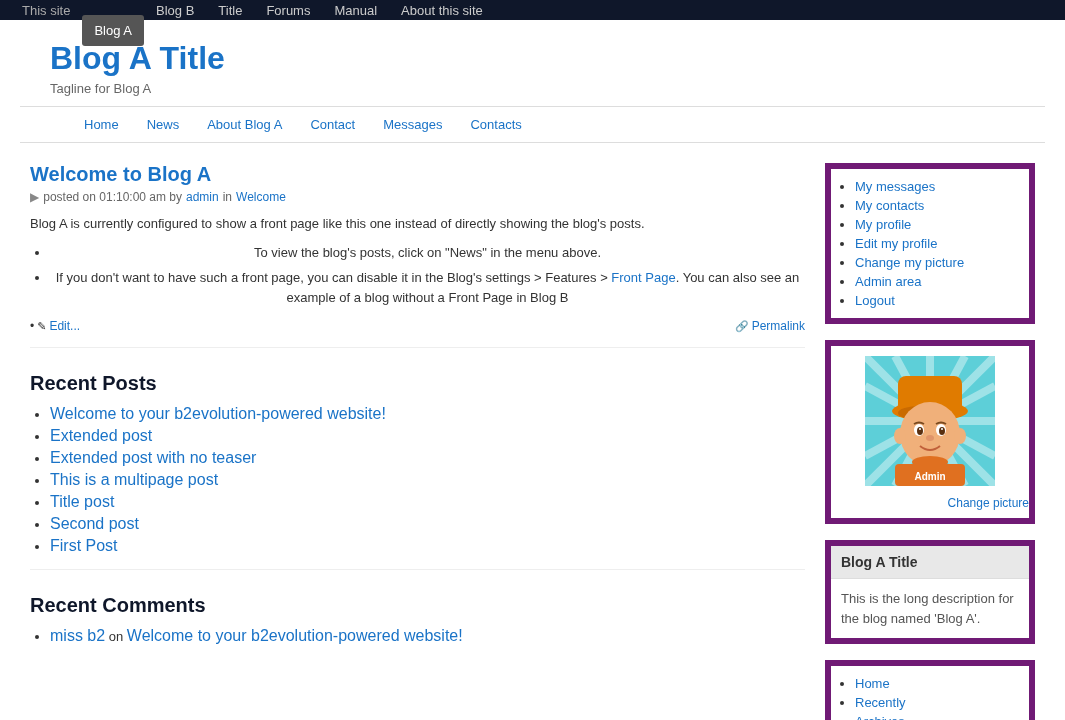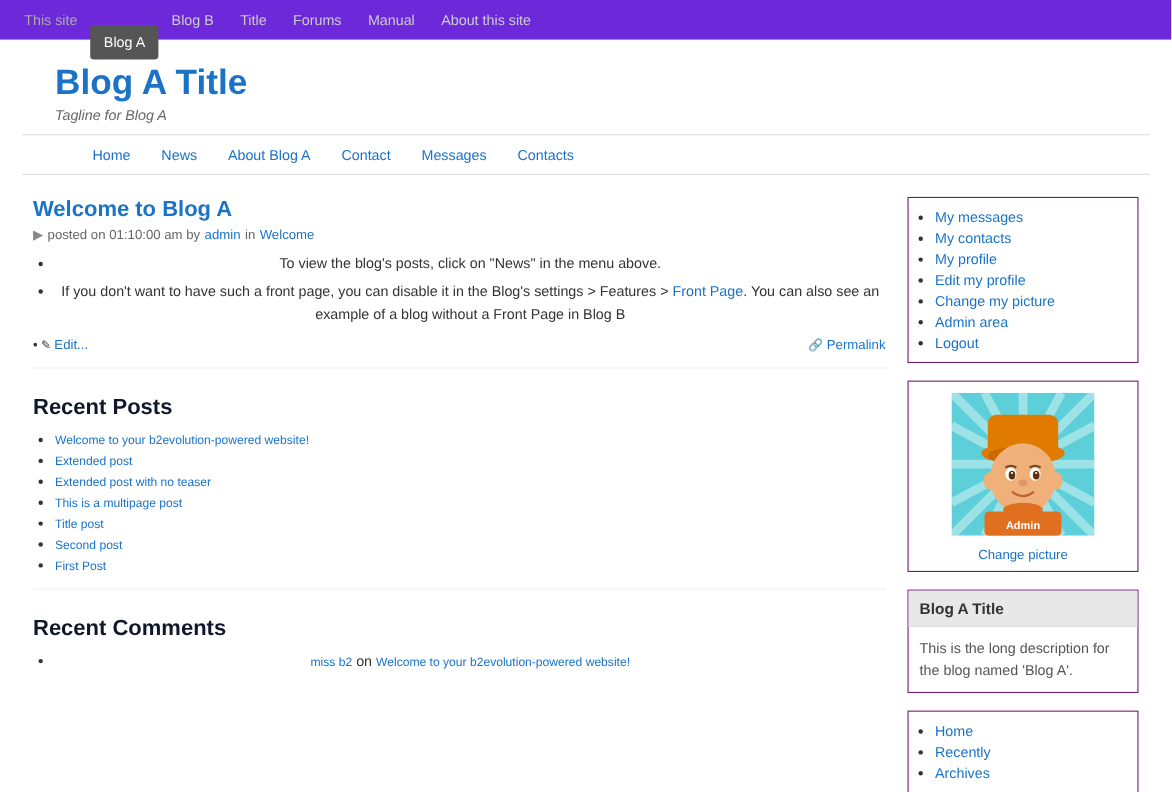--- a/index.html
+++ b/index.html
@@ -1,24 +1,24 @@
 <!DOCTYPE html>
 <html><head>
   <meta charset="utf-8">
   <style>
     * { margin: 0; padding: 0; box-sizing: border-box; }
     body { font-family: Arial, sans-serif; font-size: 13px; color: #333; background: #fff; }
 
     
     #top-nav {
-      background: #6d28d9;
+      background: #0f172a;
       padding: 0 10px;
       display: flex;
       align-items: center;
-      height: 36px;
+      height: 20px;
     }
     #top-nav .nav-item {
       color: #ccc;
       padding: 8px 12px;
       cursor: pointer;
       font-size: 13px;
       text-decoration: none;
       display: inline-block;
     }
     #top-nav .nav-item.active {
@@ -39,21 +39,20 @@
     }
     #header h1 {
       color: #1a73c7;
       font-size: 32px;
       font-weight: bold;
     }
     #header .tagline {
       color: #666;
       font-size: 13px;
       margin-top: 4px;
-      font-style: italic;
     }
 
     
     #sub-nav {
       border-top: 1px solid #ddd;
       border-bottom: 1px solid #ddd;
       padding: 0 50px;
       display: flex;
       align-items: center;
       margin: 0 20px;
@@ -151,41 +150,40 @@
     .recent-list {
       list-style: disc;
       margin-left: 20px;
     }
     .recent-list li {
       margin-bottom: 4px;
     }
     .recent-list li a {
       color: #1a73c7;
       text-decoration: none;
-      font-size: 11px;
+      font-size: 16px;
     }
 
     
     .comment-item {
       margin-bottom: 4px;
       font-size: 13px;
-      text-align: center;
     }
     .comment-item a {
       color: #1a73c7;
       text-decoration: none;
     }
 
     
     #sidebar {
       width: 210px;
       flex-shrink: 0;
     }
     .sidebar-box {
-      border: 1px solid #701a75;
+      border: 6px solid #701a75;
       margin-bottom: 16px;
       background: #fff;
     }
     .sidebar-box ul {
       list-style: disc;
       margin: 10px 10px 10px 24px;
     }
     .sidebar-box ul li {
       margin-bottom: 4px;
     }
@@ -210,21 +208,21 @@
     }
     .sidebar-box-body {
       padding: 10px;
       font-size: 13px;
       color: #555;
       line-height: 1.5;
     }
 
     
     .change-picture {
-      text-align: center;
+      text-align: right;
       padding-bottom: 8px;
       font-size: 12px;
     }
     .change-picture a {
       color: #1a73c7;
       text-decoration: none;
     }
 
     
     .section-divider {
@@ -273,20 +271,21 @@
     <div>
       <h2 class="post-title">Welcome to Blog A</h2>
       <div class="post-meta">
         <span class="meta-icon">▶</span>
         <span>posted on 01:10:00 am by</span>
         <a href="#">admin</a>
         <span>in</span>
         <a href="#">Welcome</a>
       </div>
       <div class="post-body">
+        <p style="margin-top:8px;">Blog A is currently configured to show a front page like this one instead of directly showing the blog's posts.</p>
         <ul>
           <li><span>To view the blog's posts, click on "News" in the menu above.</span></li>
           <li>If you don't want to have such a front page, you can disable it in the Blog's settings &gt; Features &gt; <a href="#">Front Page</a>. You can also see an example of a blog without a Front Page in Blog B</li>
         </ul>
       </div>
       <div class="post-footer">
         <div class="edit-link">
           <span>•</span>
           <span style="font-size:11px;">✎</span>
           <a href="#">Edit...</a>

